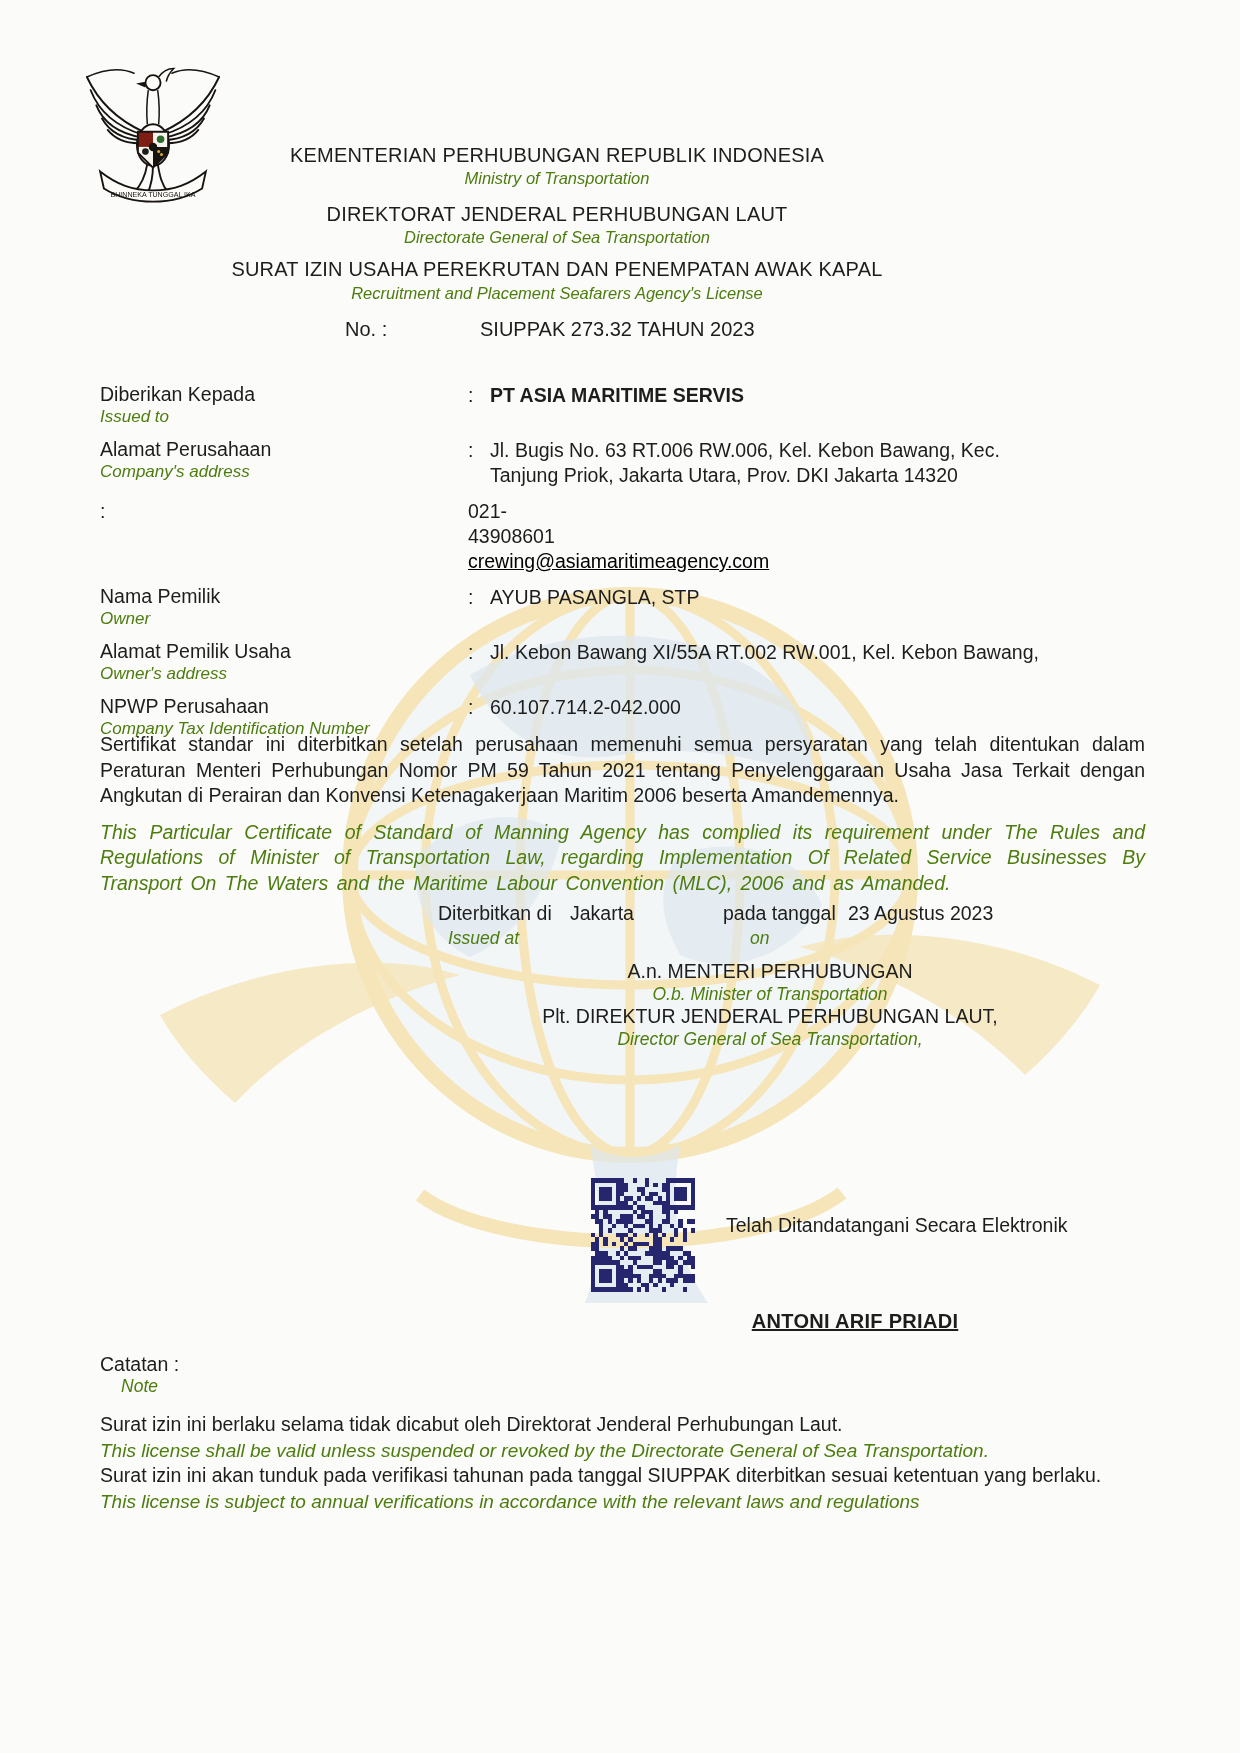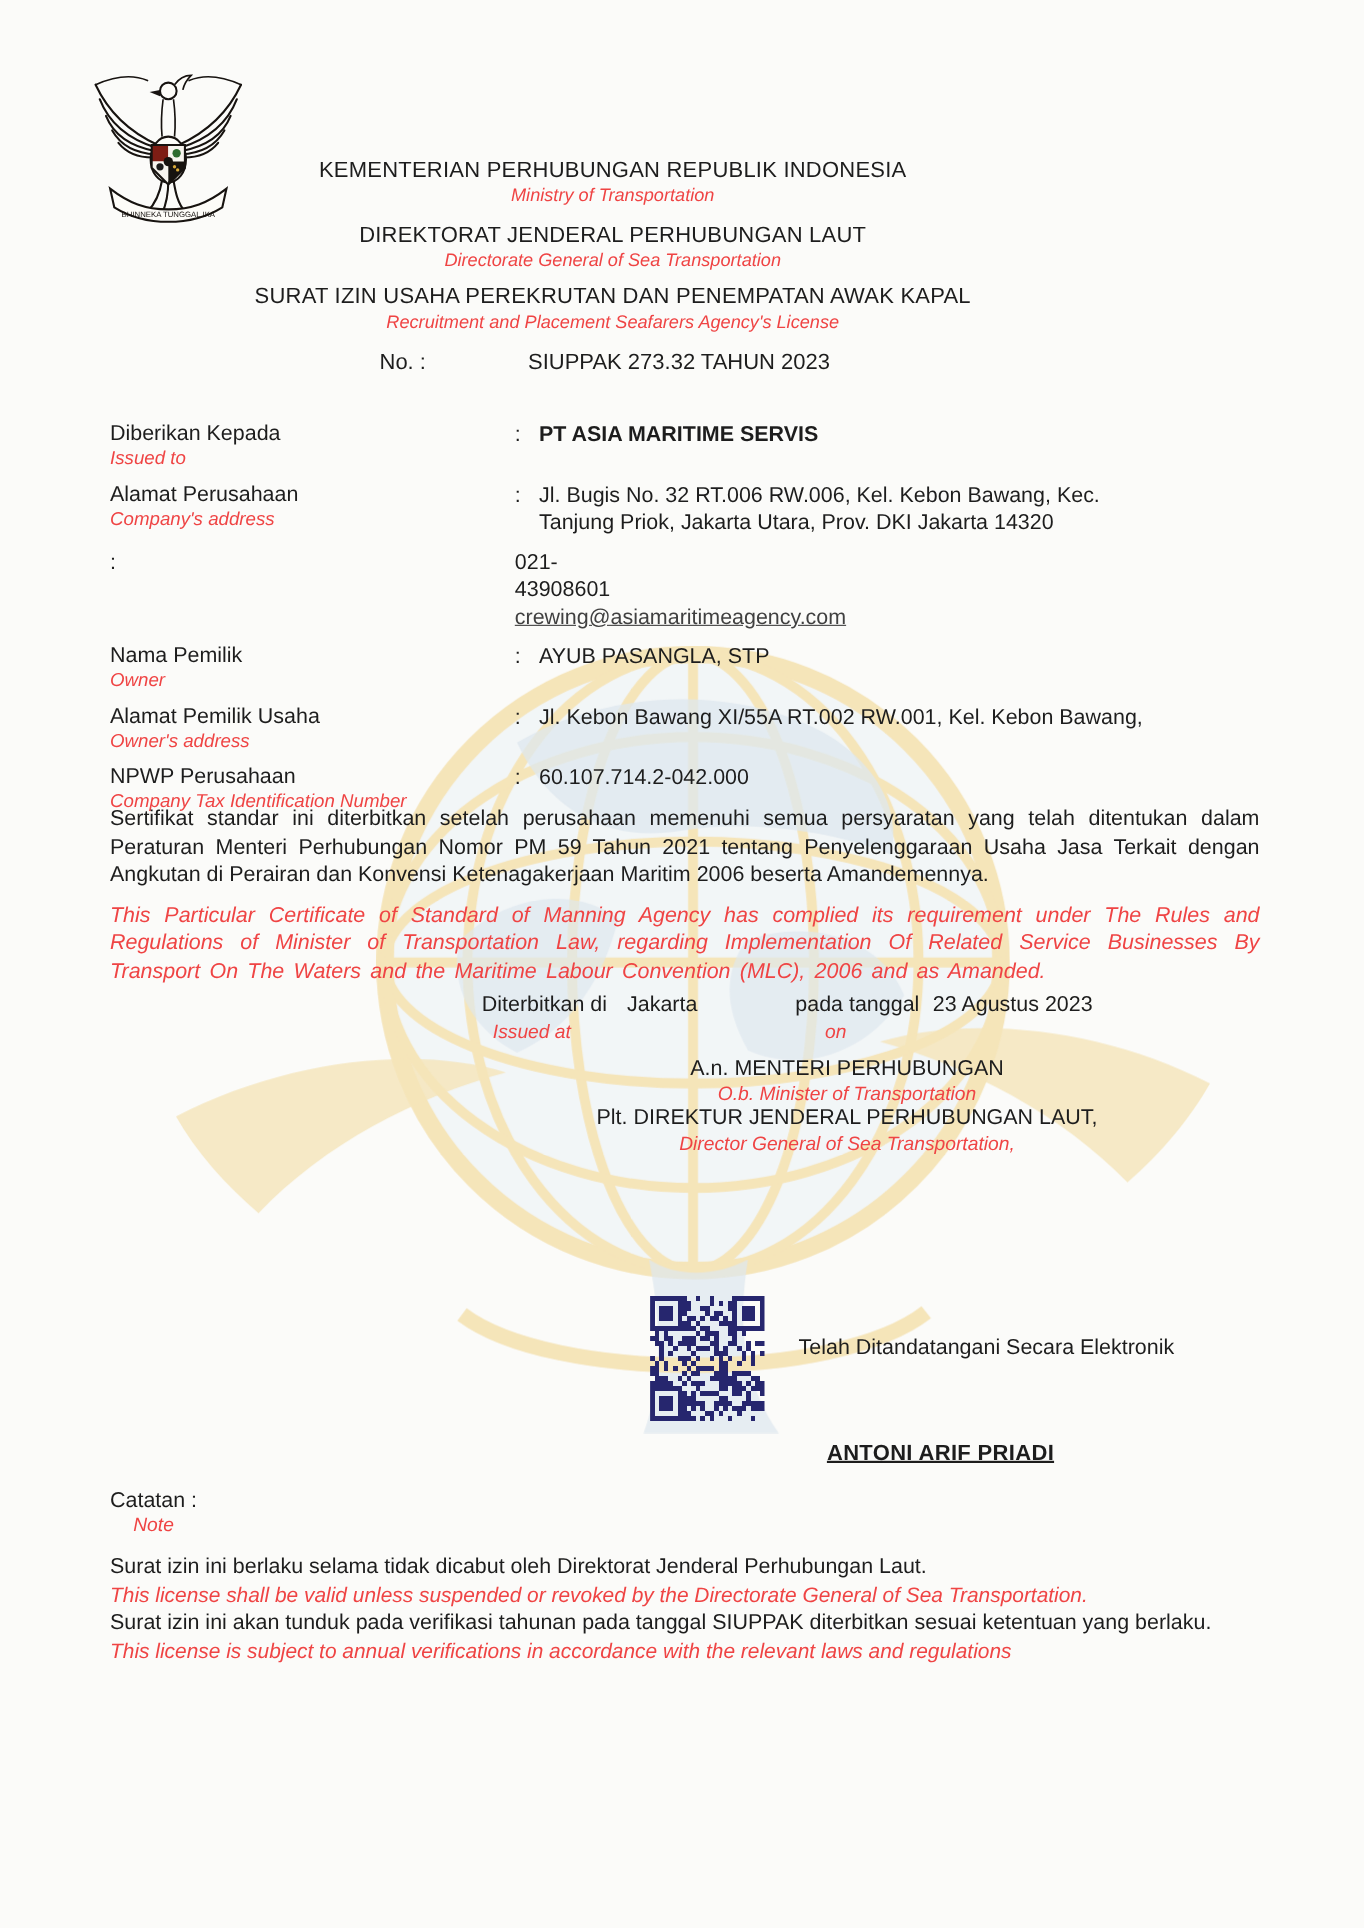--- a/index.html
+++ b/index.html
@@ -6,22 +6,22 @@
   .page{
     position:relative;
     width:1240px;height:1753px;
     margin:0 auto;
     background:#fbfbf9;
     font-family:"Liberation Sans",sans-serif;
     color:#1d1d1d;
     overflow:hidden;
   }
   .abs{position:absolute;}
-  .en{color:#ef4444;font-style:italic;}
-  .link{color:#404040;text-decoration:underline;cursor:pointer;}
+  .en{color:#4d7c0f;font-style:italic;}
+  .link{color:#000000;text-decoration:underline;cursor:pointer;}
   .bold{font-weight:bold;}
 
   
   .watermark{position:absolute;left:120px;top:555px;width:1010px;height:775px;z-index:0;pointer-events:none;}
   .content{position:absolute;inset:0;z-index:1;}
 
   
   .header{position:absolute;top:143px;left:0;width:1114px;text-align:center;}
   .header .main{font-size:20px;line-height:24px;letter-spacing:.2px;}
   .header .sub{font-size:16.5px;line-height:19px;}
@@ -162,21 +162,21 @@
         <div class="val bold">PT ASIA MARITIME SERVIS</div>
       </div>
 
       <div class="frow">
         <div>
           <div class="lbl">Alamat Perusahaan</div>
           <div class="sub en">Company's address</div>
         </div>
         <div class="colon">:</div>
         <div class="val">
-          <div>Jl. Bugis No. 32 RT.006 RW.006, Kel. Kebon Bawang, Kec.</div>
+          <div>Jl. Bugis No. 63 RT.006 RW.006, Kel. Kebon Bawang, Kec.</div>
           <div class="val2">Tanjung Priok, Jakarta Utara, Prov. DKI Jakarta 14320</div>
         </div>
       </div>
 
       <div class="frow">
         <div class="colon">:</div>
         <div class="val">
           <div>021-43908601</div>
           <div class="val2 link">crewing@asiamaritimeagency.com</div>
         </div>

